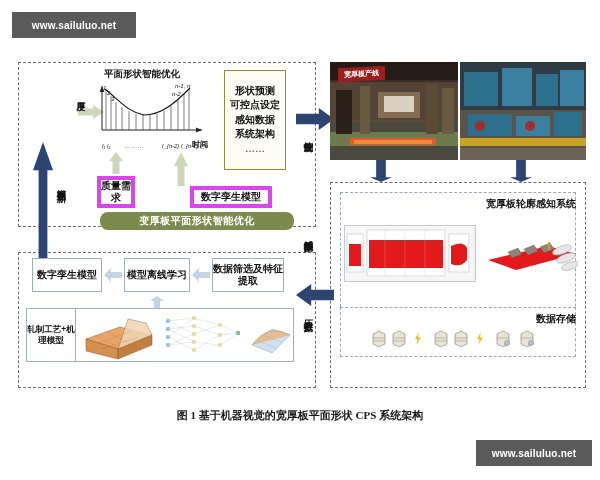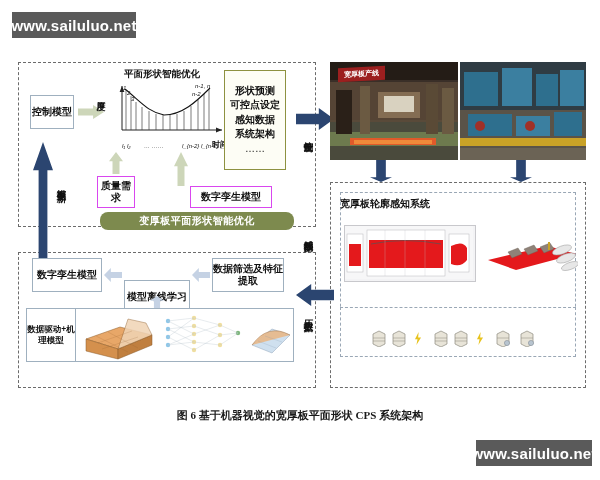--- a/index.html
+++ b/index.html
@@ -1,38 +1,38 @@
 <!DOCTYPE html>
 <html><head>
 <meta charset="utf-8">
 <style>
   html,body{margin:0;padding:0;}
   body{width:600px;height:480px;background:#ffffff;position:relative;
        font-family:"Liberation Sans","DejaVu Sans",sans-serif;overflow:hidden;}
   .root{position:absolute;left:0;top:0;width:600px;height:480px;}
 
   .wm{position:absolute;background:#5a5a5a;color:#fff;display:flex;align-items:center;justify-content:center;
-      font-size:15px;font-weight:bold;letter-spacing:.2px;}
+      font-size:10px;font-weight:bold;letter-spacing:.2px;}
   .wm-tl{left:12px;top:12px;width:124px;height:26px;}
   .wm-br{left:476px;top:440px;width:116px;height:26px;}
 
   
   .zone{position:absolute;border:1.5px dashed #6b6b6b;box-sizing:border-box;background:#fff;}
   .zone-opt{left:18px;top:62px;width:298px;height:165px;}
   .zone-learn{left:18px;top:252px;width:298px;height:136px;}
   .zone-sense{left:330px;top:182px;width:256px;height:206px;}
   .zone-inner{position:absolute;border:1px dashed #9aa7b5;box-sizing:border-box;background:#fff;}
   .zone-sense-in{left:340px;top:192px;width:236px;height:135px;}
   .zone-store-in{left:340px;top:307px;width:236px;height:50px;}
 
   
   .box{position:absolute;box-sizing:border-box;background:#fff;border:1px solid #9fb0bf;
        display:flex;align-items:center;justify-content:center;text-align:center;
        font-size:10px;color:#111;line-height:1.25;font-weight:bold;}
-  .box-green{border:1px solid #d946ef;}
+  .box-green{border:4px solid #d946ef;}
   .box-olive{border:1.5px solid #8d9140;background:#fdfdf5;}
 
   
   .banner{position:absolute;display:flex;align-items:center;justify-content:center;
           color:#fff;font-size:10px;font-weight:bold;letter-spacing:.5px;}
   .banner-green{background:#7d8a4e;border-radius:8px;}
   .banner-blue{background:#2f4a7c;}
   .banner-purple{background:#8d849c;}
 
   
@@ -44,59 +44,56 @@
   .arrow-navy-l{background:#2b4570;clip-path:polygon(100% 26%,40% 26%,40% 0,0 50%,40% 100%,40% 74%,100% 74%);}
   .arrow-navy-d{background:#2b4570;clip-path:polygon(28% 0,28% 78%,0 78%,50% 100%,100% 78%,72% 78%,72% 0);}
   .arrow-blue-l{background:#c5d2e4;clip-path:polygon(100% 28%,38% 28%,38% 0,0 50%,38% 100%,38% 72%,100% 72%);}
   .arrow-blue-u{background:#c5d2e4;clip-path:polygon(28% 100%,28% 40%,0 40%,50% 0,100% 40%,72% 40%,72% 100%);}
 
   
   .vlabel{position:absolute;writing-mode:vertical-rl;text-orientation:upright;
           font-size:9.5px;font-weight:bold;color:#111;letter-spacing:1px;line-height:1;}
 
   
-  .chartwrap{position:absolute;left:96px;top:68px;width:132px;height:82px;text-decoration:underline;}
+  .chartwrap{position:absolute;left:76px;top:68px;width:132px;height:82px;text-decoration:underline;}
   .chart-title{position:absolute;left:0;top:0;width:132px;text-align:center;font-size:9.5px;font-weight:bold;color:#111;}
   .chart-ylab{position:absolute;left:0px;top:26px;writing-mode:vertical-rl;text-orientation:upright;
               font-size:9px;font-weight:bold;color:#111;line-height:1;}
   .chart-xlab{position:absolute;right:0px;bottom:0px;font-size:8px;font-weight:bold;color:#111;}
   .ticklab{position:absolute;bottom:1px;font-size:6px;font-style:italic;color:#111;white-space:nowrap;}
   .ptlab{position:absolute;font-size:6px;font-style:italic;color:#111;white-space:nowrap;}
 
   
   .photo{position:absolute;overflow:hidden;}
   .photo-lbl{position:absolute;left:8px;top:5px;background:#9c1f1f;color:#fff;font-size:7px;
              font-weight:bold;padding:2px 6px;transform:skewY(-3deg);}
 
   
   .srv{position:absolute;width:14px;height:17px;}
   .bolt{position:absolute;width:8px;height:13px;background:#e8c31e;
         clip-path:polygon(58% 0,12% 56%,44% 56%,30% 100%,88% 42%,52% 42%);}
 
-  .panel-title{position:absolute;font-size:10px;font-weight:bold;color:#111;text-align:left;}
+  .panel-title{position:absolute;font-size:10px;font-weight:bold;color:#111;text-align:right;}
   .caption{position:absolute;left:0;top:408px;width:600px;text-align:center;
            font-size:11px;color:#1a1a1a;font-family:"Liberation Serif","DejaVu Serif",serif;font-weight:bold;}
 </style>
 </head>
 <body>
 
 <div class="root">
 
   <div class="wm wm-tl">www.sailuluo.net</div>
   <div class="wm wm-br">www.sailuluo.net</div>
 
   <div class="zone zone-opt"></div>
   <div class="zone zone-learn"></div>
   <div class="zone zone-sense"></div>
   <div class="zone-inner zone-sense-in"></div>
   <div class="zone-inner zone-store-in"></div>
 
-  <div class="box" style="left:30px;top:95px;width:44px;height:34px;">
-    <span>控制模型</span>
-  </div>
 
   <div class="arw arrow-green-r" style="left:78px;top:105px;width:26px;height:14px;"></div>
 
   <div class="chartwrap">
     <div class="chart-title">平面形状智能优化</div>
     <div class="chart-ylab">厚度</div>
     <svg width="132" height="82" style="position:absolute;left:0;top:0;">
 
       <line x1="26" y1="18" x2="26" y2="62" stroke="#222" stroke-width="1"></line>
       <line x1="26" y1="62" x2="126" y2="62" stroke="#222" stroke-width="1"></line>
@@ -155,34 +152,34 @@
   <div class="banner banner-green" style="left:100px;top:212px;width:194px;height:18px;">
     <span>变厚板平面形状智能优化</span>
   </div>
 
   <div class="arw arrow-navy-u" style="left:33px;top:142px;width:20px;height:128px;"></div>
   <div class="vlabel" style="left:57px;top:182px;">模型更新</div>
 
   <div class="box" style="left:32px;top:258px;width:70px;height:34px;">
     <span>数字孪生模型</span>
   </div>
-  <div class="box" style="left:124px;top:258px;width:66px;height:34px;margin-top:22px;">
+  <div class="box" style="left:124px;top:258px;width:66px;height:34px;">
     <span>模型离线学习</span>
   </div>
   <div class="box" style="left:212px;top:258px;width:72px;height:34px;">
     <span>数据筛选及特征提取</span>
   </div>
   <div class="arw arrow-blue-l" style="left:104px;top:268px;width:18px;height:14px;"></div>
   <div class="arw arrow-blue-l" style="left:192px;top:268px;width:18px;height:14px;"></div>
   <div class="arw arrow-blue-u" style="left:150px;top:296px;width:14px;height:12px;"></div>
 
   <div class="box" style="left:26px;top:308px;width:268px;height:54px;padding:0;display:block;">
     <div style="position:absolute;left:0;top:0;width:48px;height:52px;border-right:1px solid #9fb0bf;
                 display:flex;align-items:center;justify-content:center;text-align:center;font-size:8.5px;
-                font-weight:bold;line-height:1.3;">数据驱动+机理模型</div>
+                font-weight:bold;line-height:1.3;">轧制工艺+机理模型</div>
     <svg width="218" height="52" style="position:absolute;left:49px;top:0;">
 
       <polygon points="10,30 44,18 76,26 42,40" fill="#e8a768" stroke="#8a5a28" stroke-width="0.5"></polygon>
       <polygon points="10,30 10,42 42,50 42,40" fill="#d4904d" stroke="#8a5a28" stroke-width="0.5"></polygon>
       <polygon points="42,40 42,50 76,36 76,26" fill="#c07f3f" stroke="#8a5a28" stroke-width="0.5"></polygon>
       <polygon points="42,40 52,10 70,14 76,26" fill="#f0d4b5" stroke="#8a5a28" stroke-width="0.5" opacity="0.85"></polygon>
       <g stroke="#8a5a28" stroke-width="0.3" opacity="0.6">
         <line x1="20" y1="27" x2="52" y2="43"></line>
           <line x1="32" y1="23" x2="62" y2="39"></line>
         <line x1="22" y1="34" x2="56" y2="22"></line>
@@ -310,20 +307,21 @@
       </g>
       <rect x="62" y="14" width="2" height="8" fill="#c9a227"></rect>
       <g fill="#e7e7e7" stroke="#9a9a9a" stroke-width="0.5">
         <ellipse cx="76" cy="22" rx="10" ry="4" transform="rotate(-20 76 22)"></ellipse>
         <ellipse cx="80" cy="30" rx="10" ry="4" transform="rotate(-20 80 30)"></ellipse>
         <ellipse cx="84" cy="38" rx="9" ry="3.5" transform="rotate(-20 84 38)"></ellipse>
       </g>
     </svg>
   </div>
 
+  <div class="panel-title" style="left:340px;top:312px;width:236px;">数据存储</div>
 
   <div class="srv" style="left:372px;top:330px;">
     <svg width="14" height="17">
         <polygon points="1,4 7,1 13,4 13,14 7,17 1,14" fill="#e8e4d8" stroke="#8d8a7e" stroke-width="0.7"></polygon>
         <line x1="1" y1="8" x2="13" y2="8" stroke="#8d8a7e" stroke-width="0.5"></line>
         <line x1="1" y1="11" x2="13" y2="11" stroke="#8d8a7e" stroke-width="0.5"></line>
       </svg>
   </div>
   <div class="srv" style="left:392px;top:330px;">
     <svg width="14" height="17">
@@ -357,15 +355,15 @@
   </div>
   <div class="srv" style="left:520px;top:330px;">
     <svg width="14" height="17">
         <polygon points="1,4 7,1 13,4 13,14 7,17 1,14" fill="#e8e4d8" stroke="#8d8a7e" stroke-width="0.7"></polygon>
         <line x1="1" y1="8" x2="13" y2="8" stroke="#8d8a7e" stroke-width="0.5"></line>
         <circle cx="11" cy="13" r="2.6" fill="#b8c4cf" stroke="#7a8590" stroke-width="0.5"></circle>
       </svg>
   </div>
 
 
-  <div class="caption">图 6   基于机器视觉的宽厚板平面形状 CPS 系统架构</div>
+  <div class="caption">图 1   基于机器视觉的宽厚板平面形状 CPS 系统架构</div>
 
 </div>
 
 </body></html>

